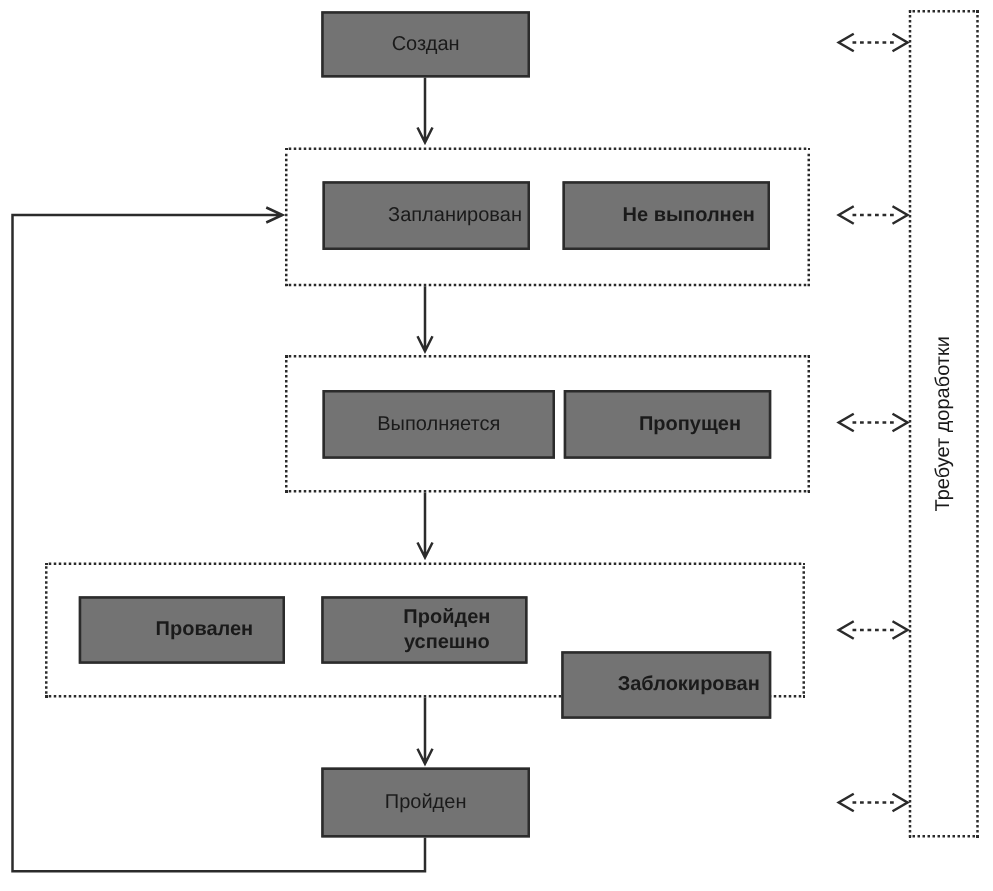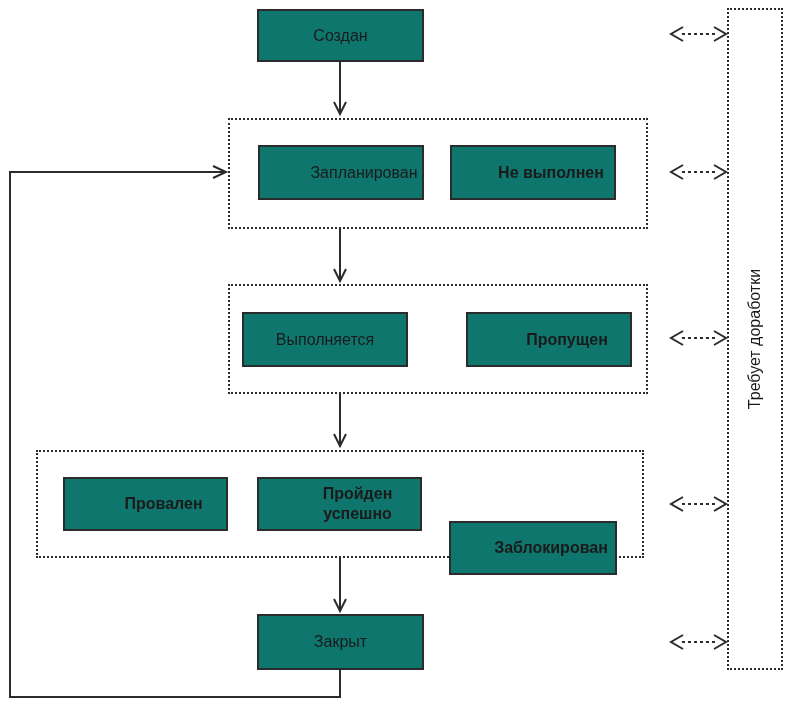--- a/index.html
+++ b/index.html
@@ -16,21 +16,21 @@
     overflow: hidden;
   }
   .connectors {
     position: absolute;
     left: 0; top: 0;
     width: 794px; height: 713px;
   }
   .node {
     position: absolute;
     border: 2px solid #2b2b2b;
-    background: #0f766e;
+    background: #737373;
     display: flex;
     align-items: center;
     justify-content: center;
     text-align: center;
     font-size: 16px;
     color: #1a1a1a;
     box-sizing: border-box;
     line-height: 1.25;
   }
   .node.bold { font-weight: 700; padding-left: 36px; }
@@ -93,41 +93,41 @@
   <div class="group" style="left:228px; top:118px; width:420px; height:111px;">
     <div class="node" style="left:28px; top:25px; width:166px; height:55px;padding-left:46px;">
       <span>Запланирован</span>
     </div>
     <div class="node bold" style="left:220px; top:25px; width:166px; height:55px;">
       <span>Не выполнен</span>
     </div>
   </div>
 
   <div class="group" style="left:228px; top:284px; width:420px; height:110px;">
-    <div class="node" style="left:12px; top:26px; width:166px; height:55px;">
+    <div class="node" style="left:28px; top:26px; width:186px; height:55px;">
       <span>Выполняется</span>
     </div>
-    <div class="node bold" style="left:236px; top:26px; width:166px; height:55px;">
+    <div class="node bold" style="left:221px; top:26px; width:166px; height:55px;">
       <span>Пропущен</span>
     </div>
   </div>
 
   <div class="group" style="left:36px; top:450px; width:608px; height:108px;">
     <div class="node bold" style="left:219px; top:25px; width:165px; height:54px;">
       <span class="wrap-narrow">Пройден успешно</span>
     </div>
     <div class="node bold" style="left:25px; top:25px; width:165px; height:54px;">
       <span>Провален</span>
     </div>
     <div class="node bold" style="left:411px; top:25px; width:168px; height:54px;margin-top:44px;">
       <span>Заблокирован</span>
     </div>
   </div>
 
   <div class="node" style="left:257px; top:614px; width:167px; height:56px;">
-    <span>Закрыт</span>
+    <span>Пройден</span>
   </div>
 
   <div class="vgroup" style="left:727px; top:8px; width:56px; height:662px;">
     <span class="vlabel">Требует доработки</span>
   </div>
 
 </div>
 
 </body></html>

